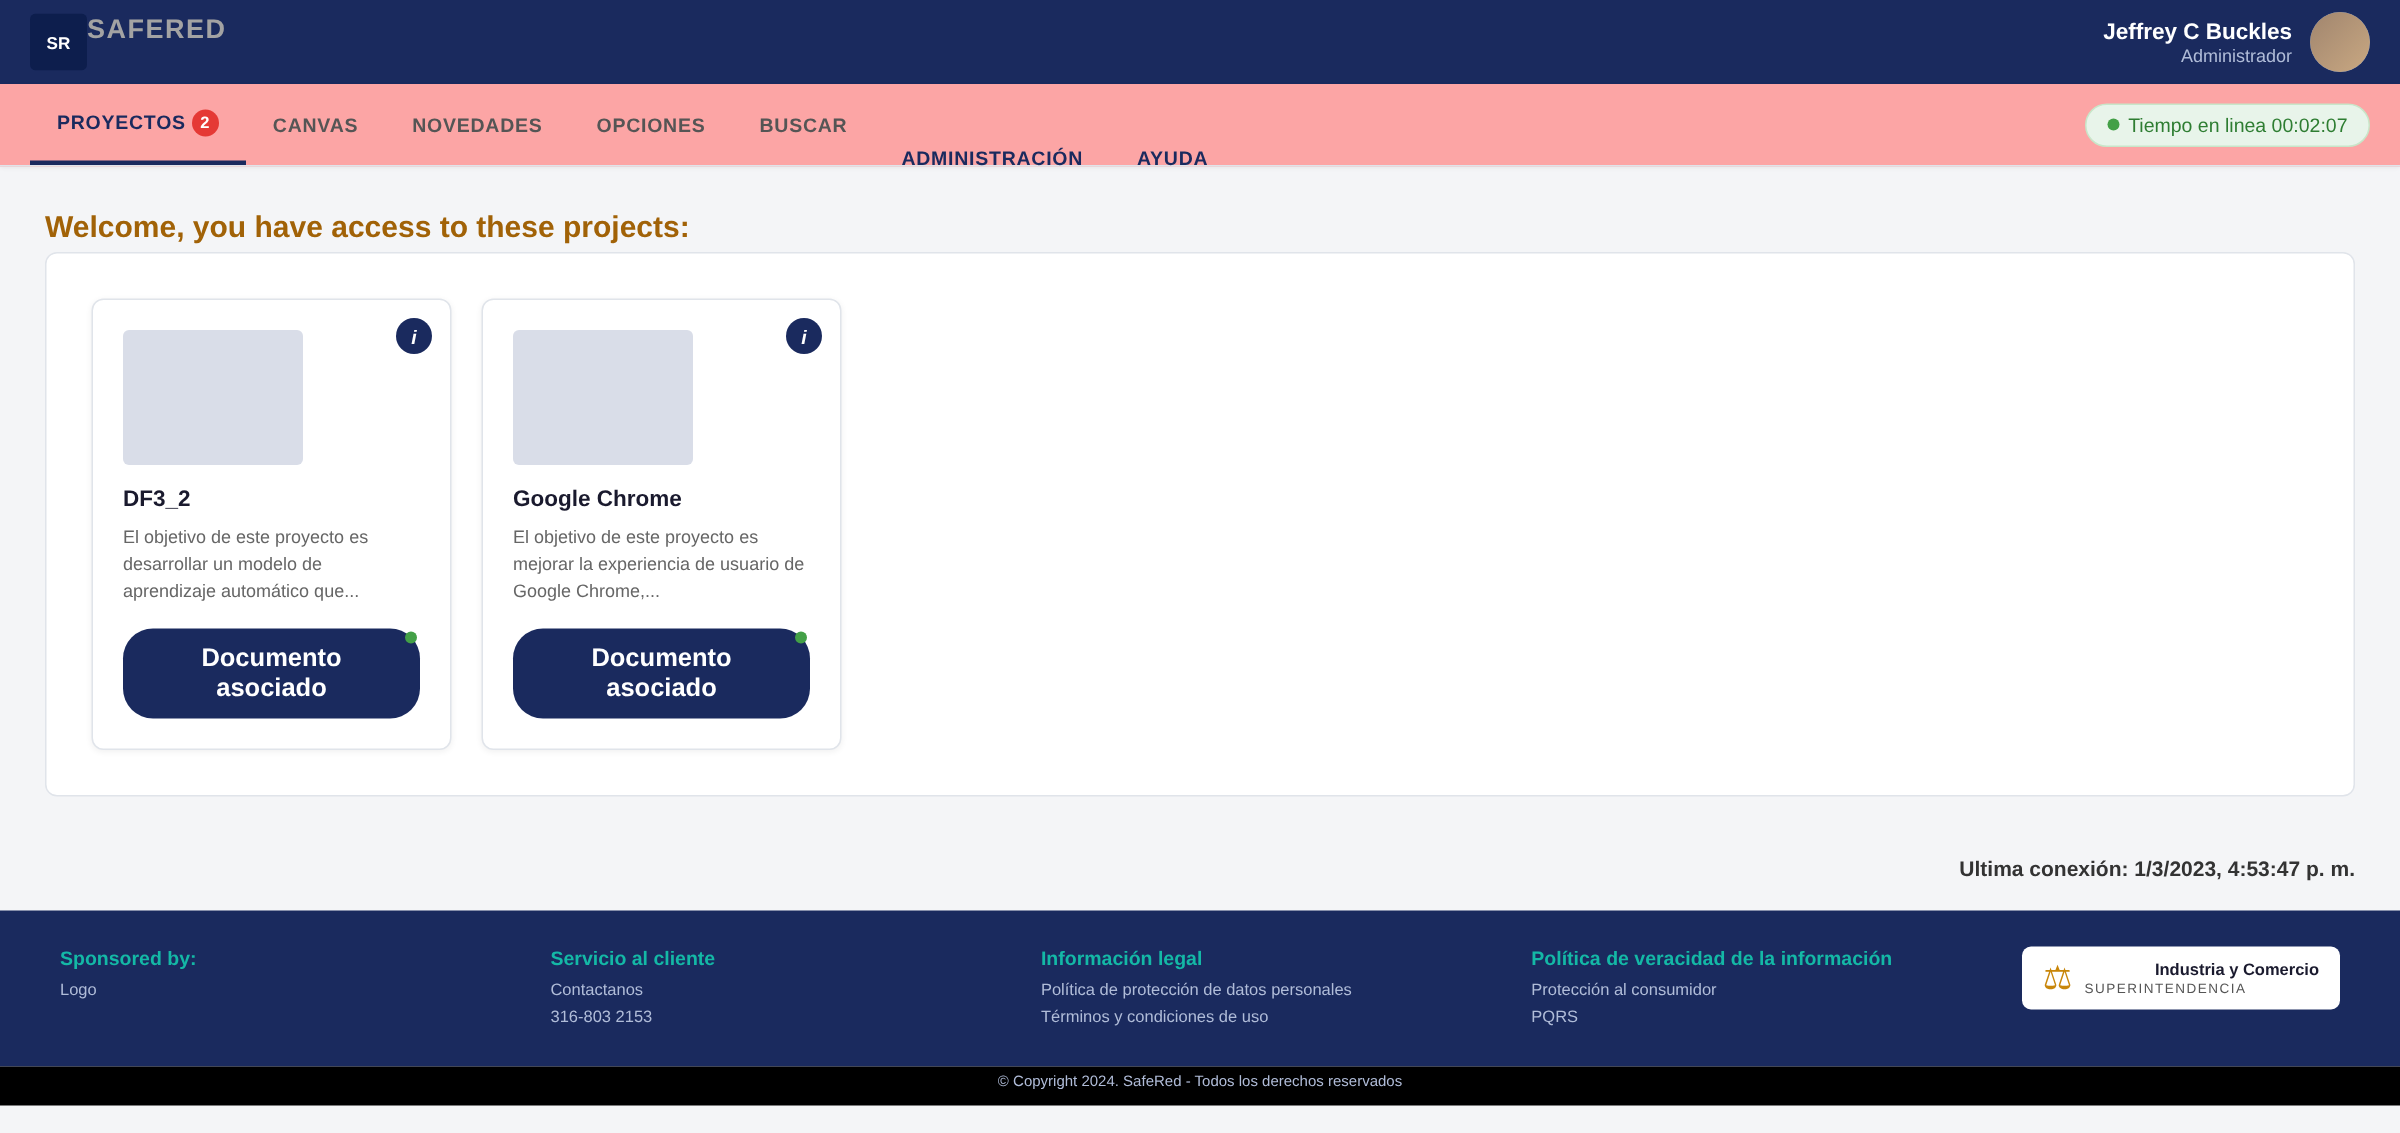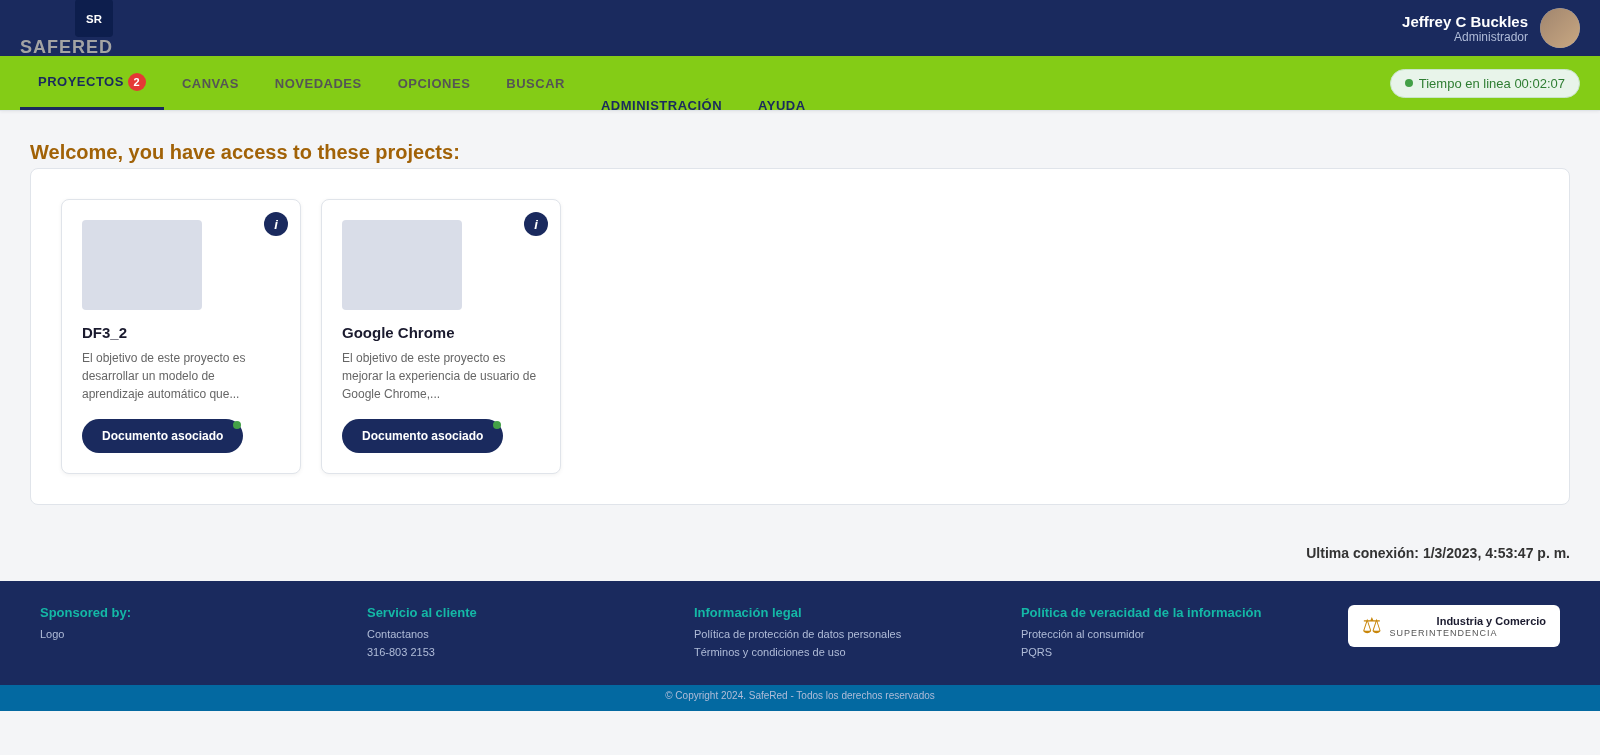--- a/index.html
+++ b/index.html
@@ -9,23 +9,22 @@
     .top-header {
       background: #1a2a5e;
       height: 56px;
       display: flex;
       align-items: center;
       justify-content: space-between;
       padding: 0 20px;
     }
     .logo-area {
       display: flex;
-      align-items: flex-end;
+      align-items: flex-start;
       gap: 0;
-      flex-direction: column;
     }
     .logo-text {
       color: #a3a3a3;
       font-size: 18px;
       font-weight: bold;
       letter-spacing: 1px;
     }
     .logo-icon {
       width: 38px;
       height: 38px;
@@ -60,21 +59,21 @@
     }
     .avatar-img {
       width: 40px;
       height: 40px;
       border-radius: 50%;
       background: linear-gradient(135deg, #a0856e 0%, #c9a882 100%);
     }
 
     
     .nav-bar {
-      background: #84cc16;
+      background: #fca5a5;
       height: 55px;
       display: flex;
       align-items: center;
       justify-content: space-between;
       padding: 0 20px;
       border-bottom: 1px solid #e0e4ea;
       box-shadow: 0 1px 3px rgba(0,0,0,0.06);
     }
     .nav-items {
       display: flex;
@@ -203,21 +202,21 @@
       color: #666;
       line-height: 1.5;
       margin-bottom: 16px;
     }
     .doc-button {
       background: #1a2a5e;
       color: white;
       border: none;
       border-radius: 20px;
       padding: 10px 20px;
-      font-size: 12px;
+      font-size: 17px;
       font-weight: 600;
       cursor: pointer;
       position: relative;
       display: inline-flex;
       align-items: center;
       gap: 6px;
     }
     .doc-button-dot {
       width: 8px;
       height: 8px;
@@ -284,21 +283,21 @@
       line-height: 1.3;
       padding-left: 47px;
     }
     .footer-logo-sub {
       font-size: 9px;
       color: #555;
       letter-spacing: 1px;
       text-transform: uppercase;
     }
     .copyright {
-      background: #0369a1;
+      background: #000000;
       text-align: center;
       padding-bottom: 8px;
     }
     .copyright-text {
       color: #b0bcd8;
       font-size: 10px;
     }
   </style>
 </head>
 <body>

